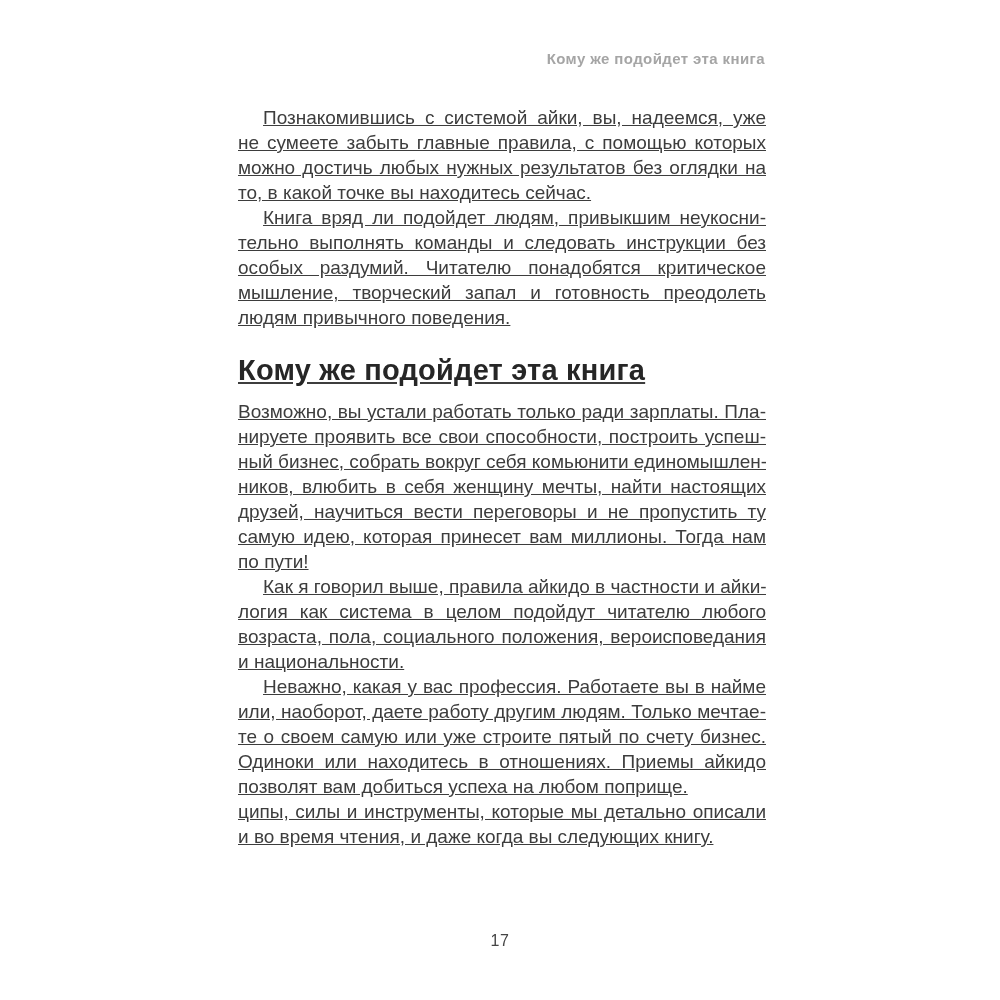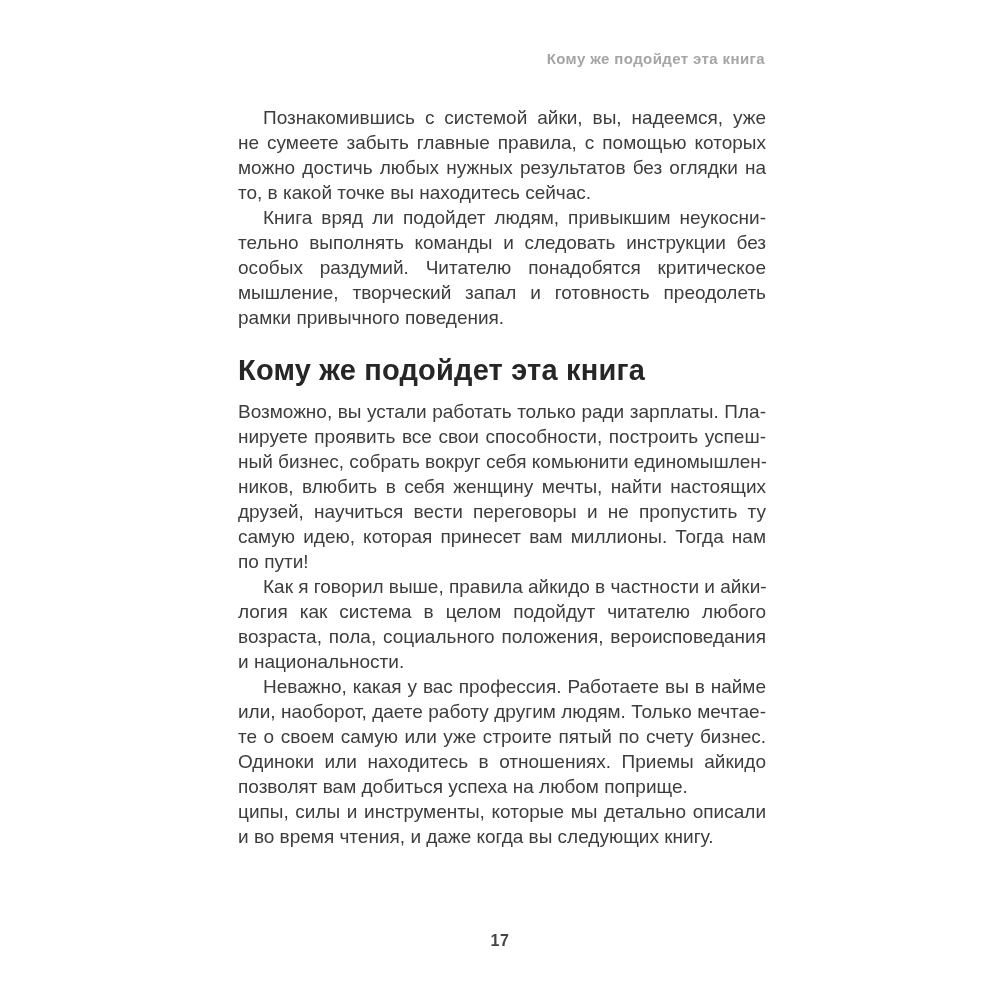--- a/index.html
+++ b/index.html
@@ -29,20 +29,21 @@
     letter-spacing: 0.4px;
     color: var(--running-head-text);
   }
   .content {
     position: absolute;
     top: 105px; left: 238px;
     width: 528px;
     color: var(--body-text);
     font-size: 19px;
     line-height: 25px;
+    text-decoration: underline;
   }
   .par { margin: 0; }
   .line {
     white-space: nowrap;
     overflow: hidden;
     text-align: justify;
     text-align-last: justify;
     text-justify: inter-word;
   }
   .line.last {
@@ -56,21 +57,21 @@
     letter-spacing: 0.2px;
     color: var(--heading-text);
     margin: 22px 0 11px 0;
   }
   .page-number {
     position: absolute;
     top: 932px; left: 0;
     width: 1000px;
     text-align: center;
     font-size: 16px;
-    font-weight: 700;
+    font-weight: 400;
     letter-spacing: 0.5px;
     color: var(--page-number-text);
   }
 </style>
 </head>
 <body>
 
 <div class="page">
 
   <div class="running-head">Кому же подойдет эта книга</div>
@@ -82,21 +83,21 @@
           <div class="line first">Познакомившись с системой айки, вы, надеемся, уже</div>
           <div class="line">не сумеете забыть главные правила, с помощью которых</div>
           <div class="line">можно достичь любых нужных результатов без оглядки на</div>
           <div class="line last">то, в какой точке вы находитесь сейчас.</div>
         </div>
         <div class="par indent">
           <div class="line first">Книга вряд ли подойдет людям, привыкшим неукосни-</div>
           <div class="line">тельно выполнять команды и следовать инструкции без</div>
           <div class="line">особых раздумий. Читателю понадобятся критическое</div>
           <div class="line">мышление, творческий запал и готовность преодолеть</div>
-          <div class="line last">рамки привычного поведения.</div>
+          <div class="line last">людям привычного поведения.</div>
         </div>
       </div>
 
     <h1 class="section-heading">Кому же подойдет эта книга</h1>
 
     <div>
         <div class="par">
           <div class="line first">Возможно, вы устали работать только ради зарплаты. Пла-</div>
           <div class="line">нируете проявить все свои способности, построить успеш-</div>
           <div class="line">ный бизнес, собрать вокруг себя комьюнити единомышлен-</div>

